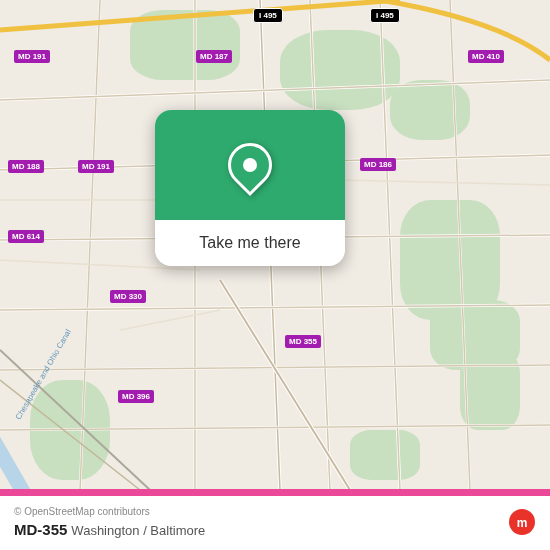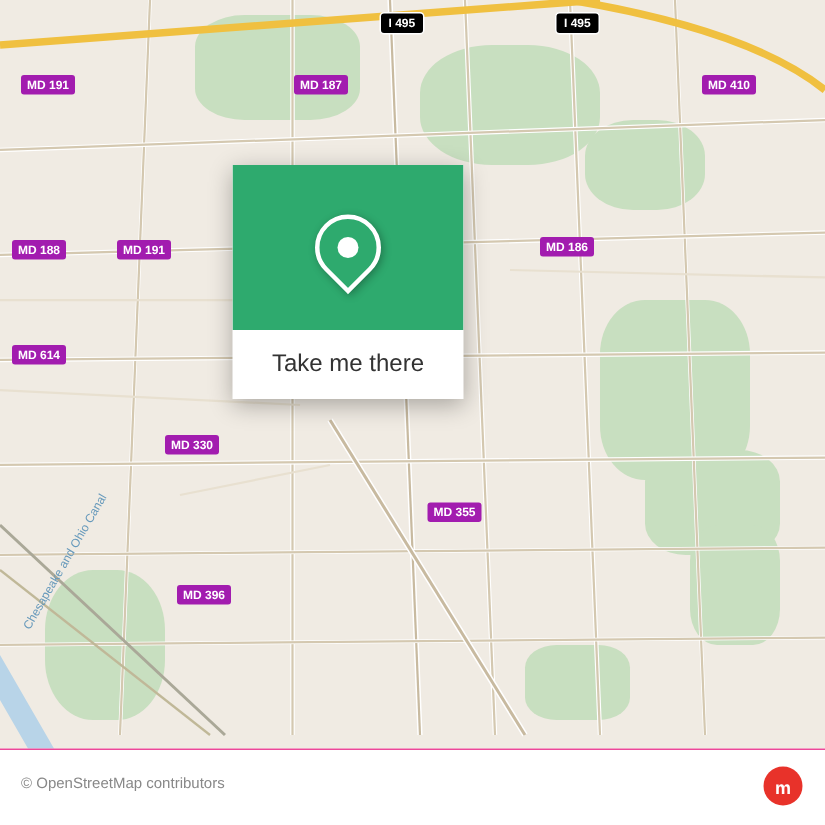--- a/index.html
+++ b/index.html
@@ -51,23 +51,23 @@
       inset: 0;
       width: 550px;
       height: 550px;
     }
 
     
     .popup-card {
       position: absolute;
       top: 110px;
       left: 155px;
-      width: 154px;
+      width: 190px;
       background: white;
-      border-radius: 0;
+      border-radius: 16px;
       box-shadow: 0 4px 15px rgba(0,0,0,0.3);
       overflow: hidden;
       z-index: 10;
     }
 
     .popup-green-top {
       background: #2eaa6e;
       display: flex;
       align-items: center;
       justify-content: center;
@@ -115,21 +115,21 @@
     .bottom-bar {
       position: absolute;
       bottom: 0;
       left: 0;
       right: 0;
       background: white;
       padding: 10px 14px 12px;
       display: flex;
       align-items: center;
       justify-content: space-between;
-      border-top: 1px solid #ec4899;
+      border-top: 7px solid #ec4899;
       z-index: 20;
     }
 
     .bottom-left {
       display: flex;
       flex-direction: column;
     }
 
     .copyright-text {
       font-size: 10px;
@@ -274,20 +274,24 @@
       <div class="location-pin"></div>
     </div>
     <div class="popup-button">
       <span>Take me there</span>
     </div>
   </div>
 
   <div class="bottom-bar">
     <div class="bottom-left">
       <span class="copyright-text">© OpenStreetMap contributors</span>
+      <div style="display:flex; align-items:baseline; gap:4px;">
+        <span class="route-title">MD-355</span>
+        <span style="font-size:13px; color:#555;">Washington / Baltimore</span>
+      </div>
     </div>
     <div class="moovit-logo">
 
       <svg width="28" height="28" viewBox="0 0 28 28">
         <circle cx="14" cy="14" r="13" fill="#e8322a"></circle>
         <text x="14" y="19" text-anchor="middle" font-size="12" font-weight="bold" fill="white" font-family="Arial">m</text>
       </svg>
     </div>
   </div>
 </div>

